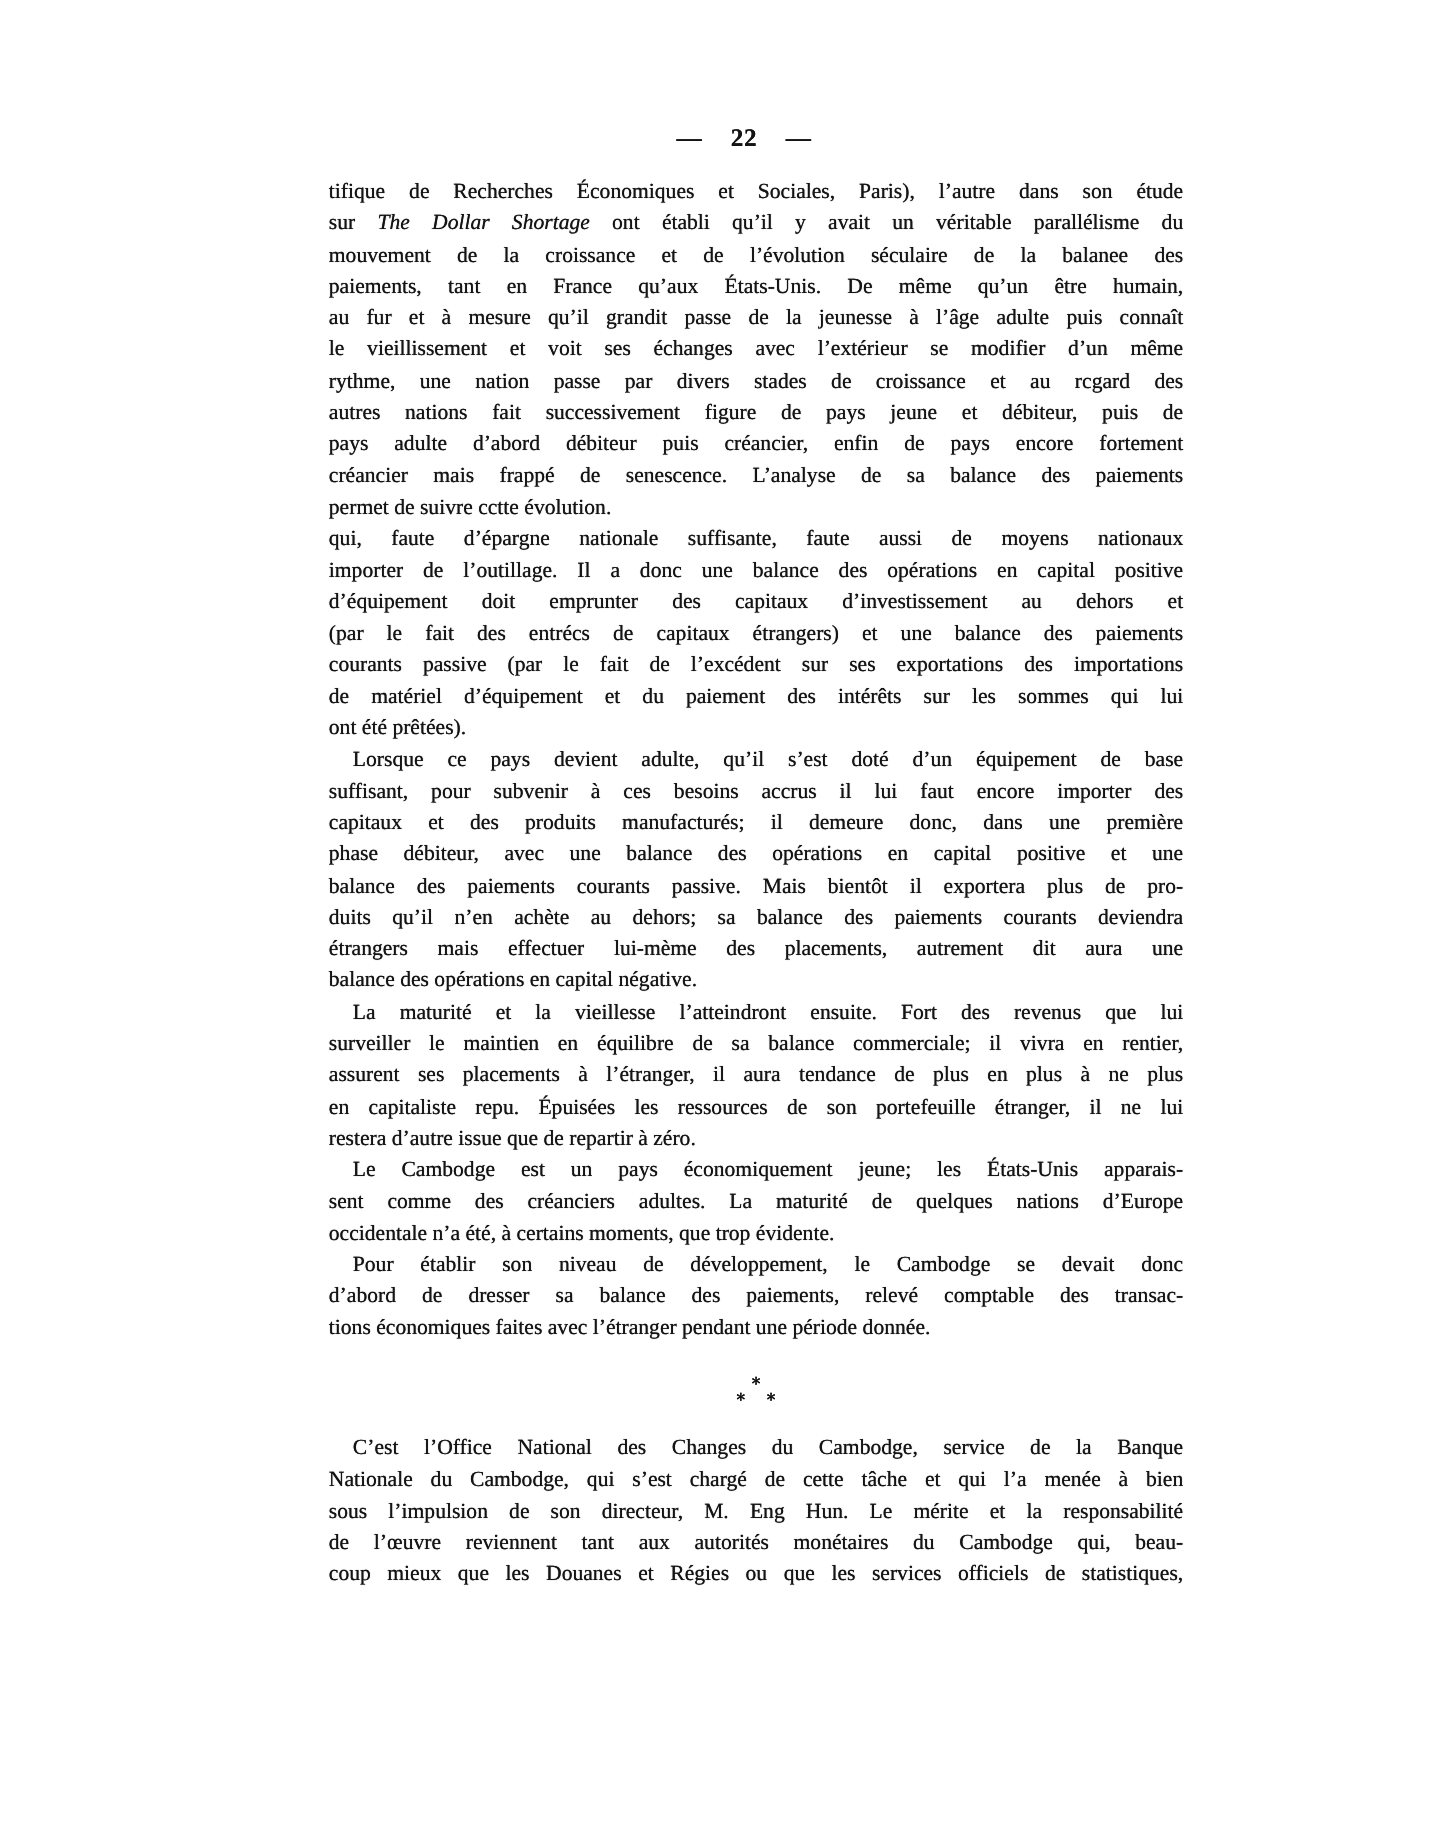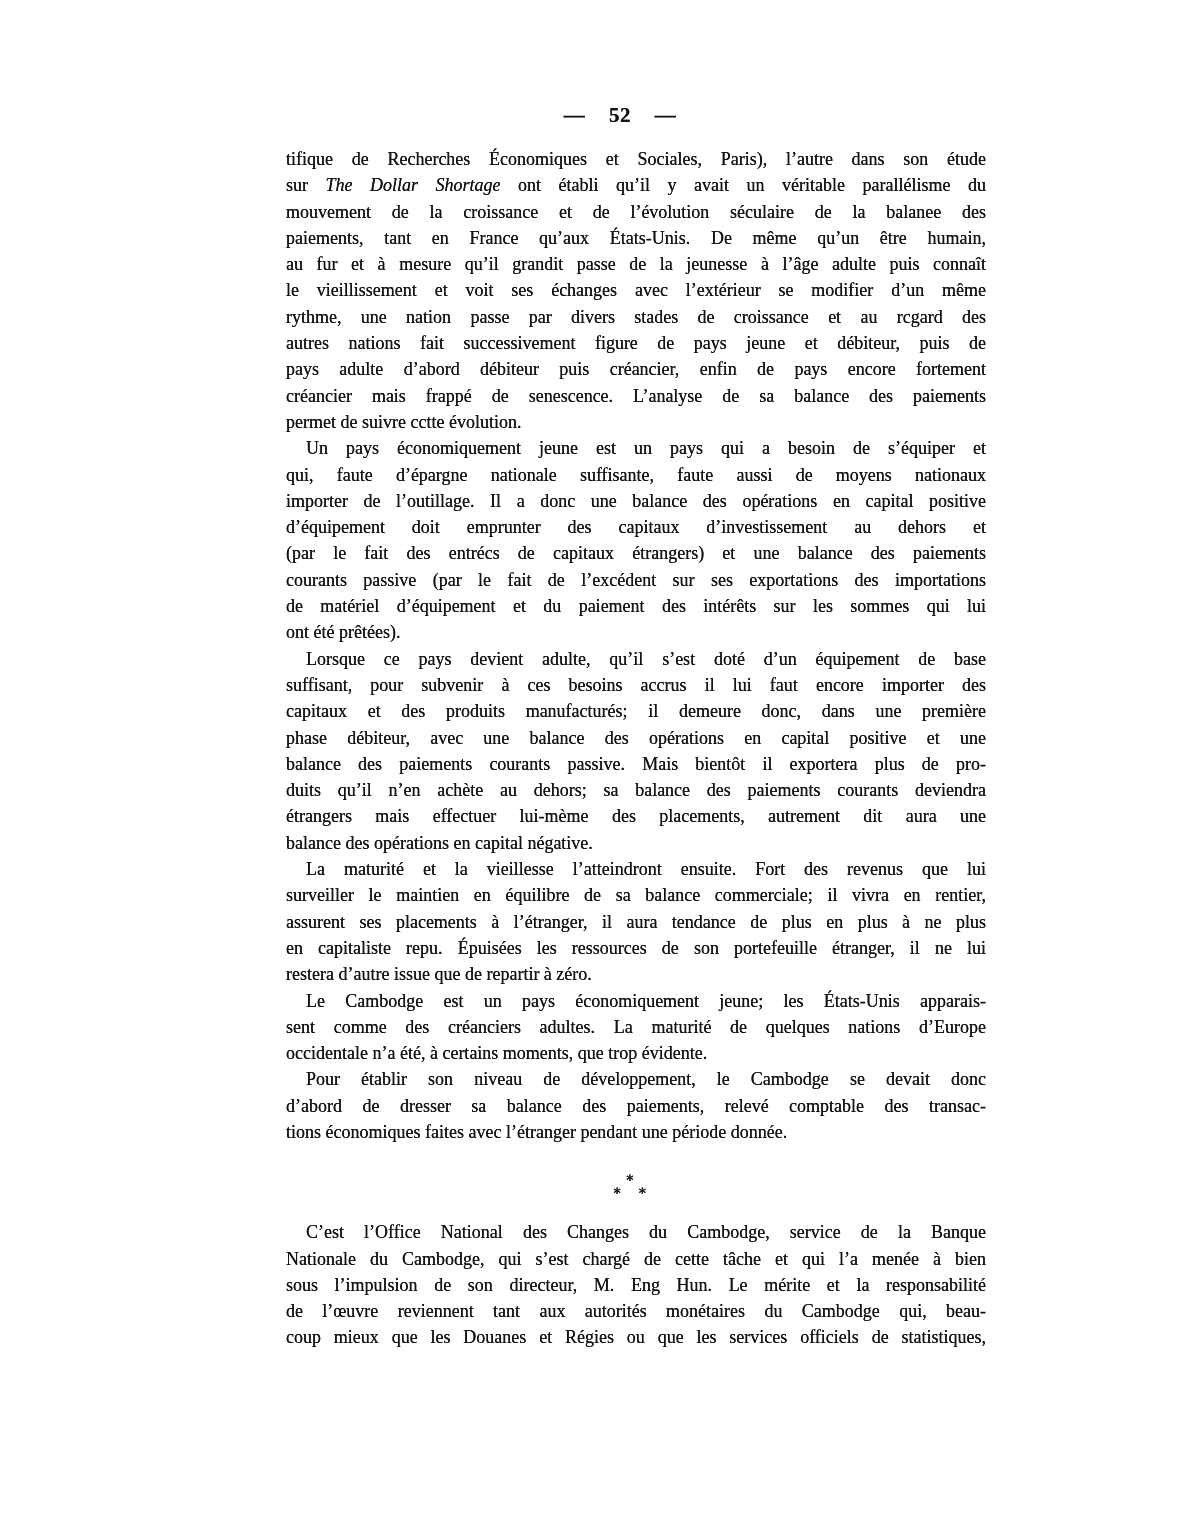--- a/index.html
+++ b/index.html
@@ -26,58 +26,57 @@
     text-shadow: 0 0 0.5px currentColor;
   }
   .text-block {
     position: absolute;
     left: 274px; top: 146px; width: 712px;
     font-size: 18px;
     line-height: 26.3px;
     text-shadow: 0 0 0.6px currentColor;
   }
   .para { margin: 0; }
-  .line { white-space: normal; margin-left: 12px; }
+  .line { white-space: normal; }
   .line.j { text-align: justify; text-align-last: justify; }
   .para.indent .line.first { text-indent: 20px; }
   .it { font-style: italic; }
   .asterism {
     text-align: center;
     margin-top: 26px;
     margin-bottom: 22px;
     font-size: 14px;
     font-weight: bold;
     line-height: 13px;
     text-shadow: 0 0 0.5px currentColor;
   }
   .ast-row { height: 13px; }
   .ast-row.wide { word-spacing: 12px; }
 </style>
 </head>
 <body>
 
 <div class="scan-page">
-  <div class="page-number">— 52 —</div>
+  <div class="page-number">— 22 —</div>
 
   <div class="text-block">
       <div class="para">
         <div class="line j first"><span>tifique de Recherches Économiques et Sociales, Paris), l’autre dans son étude</span></div>
         <div class="line j"><span>sur </span><span class="it">The Dollar Shortage</span><span> ont établi qu’il y avait un véritable parallélisme du</span></div>
         <div class="line j"><span>mouvement de la croissance et de l’évolution séculaire de la balanee des</span></div>
         <div class="line j"><span>paiements, tant en France qu’aux États-Unis. De même qu’un être humain,</span></div>
         <div class="line j"><span>au fur et à mesure qu’il grandit passe de la jeunesse à l’âge adulte puis connaît</span></div>
         <div class="line j"><span>le vieillissement et voit ses échanges avec l’extérieur se modifier d’un même</span></div>
         <div class="line j"><span>rythme, une nation passe par divers stades de croissance et au rcgard des</span></div>
         <div class="line j"><span>autres nations fait successivement figure de pays jeune et débiteur, puis de</span></div>
         <div class="line j"><span>pays adulte d’abord débiteur puis créancier, enfin de pays encore fortement</span></div>
         <div class="line j"><span>créancier mais frappé de senescence. L’analyse de sa balance des paiements</span></div>
         <div class="line"><span>permet de suivre cctte évolution.</span></div>
       </div>
       <div class="para indent">
-        <div class="line j first"><span>Un pays économiquement jeune est un pays qui a besoin de s’équiper et</span></div>
         <div class="line j"><span>qui, faute d’épargne nationale suffisante, faute aussi de moyens nationaux</span></div>
         <div class="line j"><span>importer de l’outillage. Il a donc une balance des opérations en capital positive</span></div>
         <div class="line j"><span>d’équipement doit emprunter des capitaux d’investissement au dehors et</span></div>
         <div class="line j"><span>(par le fait des entrécs de capitaux étrangers) et une balance des paiements</span></div>
         <div class="line j"><span>courants passive (par le fait de l’excédent sur ses exportations des importations</span></div>
         <div class="line j"><span>de matériel d’équipement et du paiement des intérêts sur les sommes qui lui</span></div>
         <div class="line"><span>ont été prêtées).</span></div>
       </div>
       <div class="para indent">
         <div class="line j first"><span>Lorsque ce pays devient adulte, qu’il s’est doté d’un équipement de base</span></div>

